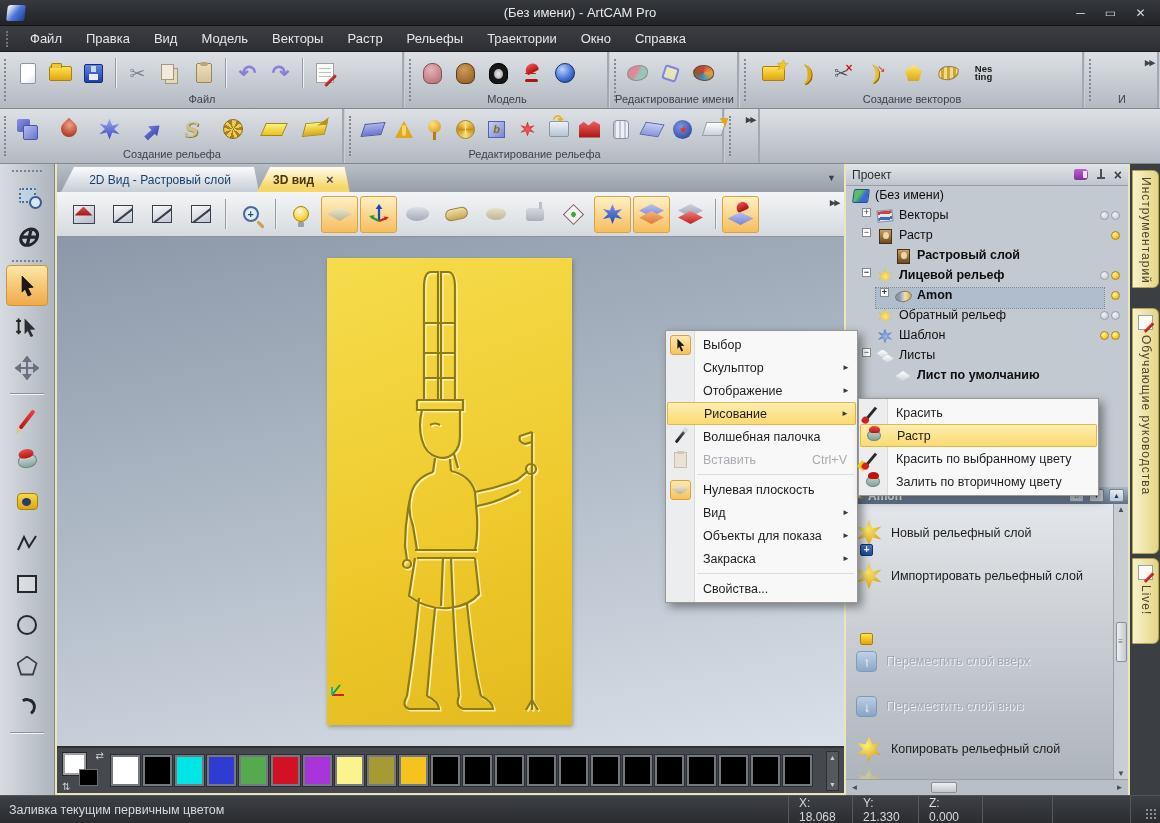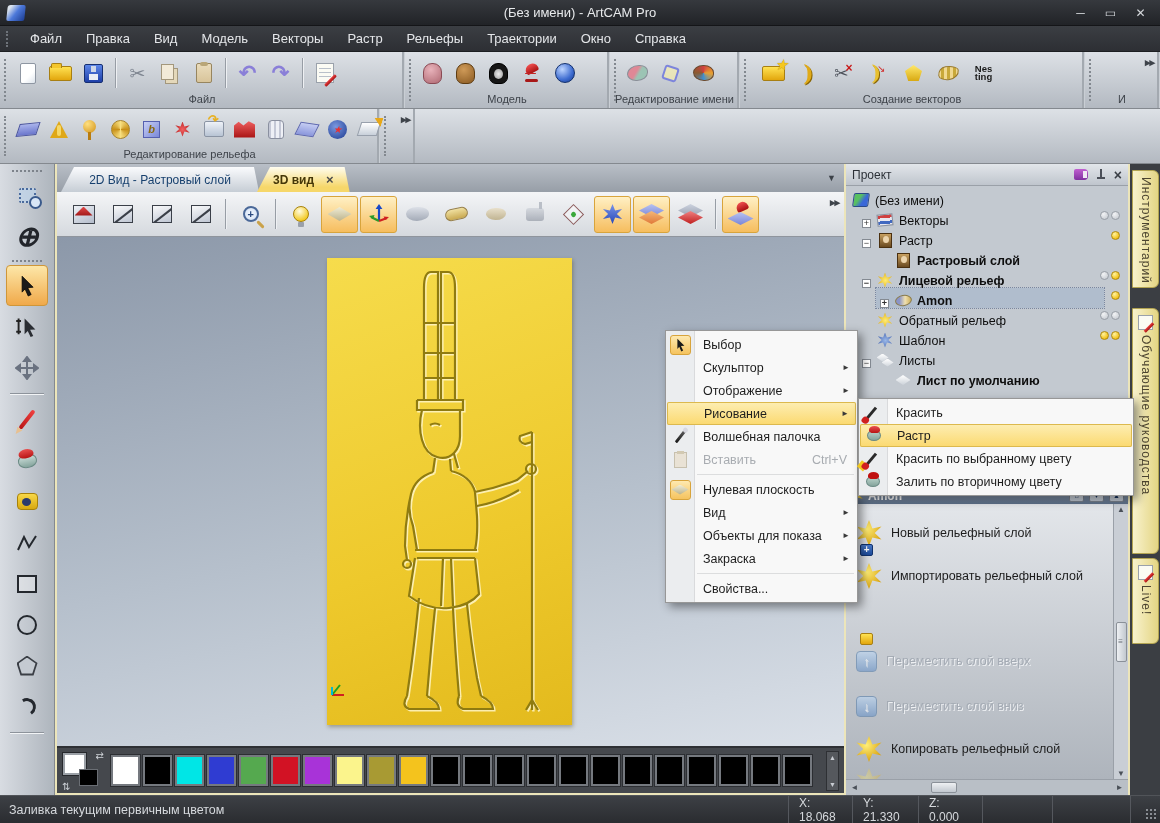--- a/index.html
+++ b/index.html
@@ -188,21 +188,21 @@
 #rightpanel{position:absolute;top:164px;left:846px;width:284px;height:631px;background:#c3c9d0;border-right:2px solid #ece5ba}
 #pheader{height:22px;background:linear-gradient(#e2e6ea,#bfc5cd);border-bottom:1px solid #9aa0a8;display:flex;align-items:center;padding:0 6px;font-size:12px;color:#2c3138}
 #pheader .sp{flex:1}
 .p-book{width:14px;height:11px;background:linear-gradient(#c060d0,#8030a0);border-radius:2px 4px 4px 2px;position:relative;margin-right:7px}
 .p-book::after{content:"";position:absolute;right:1px;top:2px;width:4px;height:7px;background:#f0e8f4}
 .p-pin{width:12px;height:12px;position:relative;margin-right:7px}
 .p-pin::before{content:"";position:absolute;left:5px;top:0;width:2px;height:8px;background:#4a4f58}
 .p-pin::after{content:"";position:absolute;left:2px;top:8px;width:8px;height:2px;background:#4a4f58}
 .p-close{font-size:14px;color:#3a3f46;font-weight:bold;line-height:12px}
 #tree{position:absolute;top:24px;left:0;right:0}
-.trow{height:20px;display:flex;align-items:flex-end;position:relative;font-size:12.5px;color:#0e0e0e}
+.trow{height:20px;display:flex;align-items:flex-start;position:relative;font-size:12.5px;color:#0e0e0e}
 .trow.b{font-weight:bold}
 .trow.sel::after{content:"";position:absolute;left:30px;right:24px;top:0;bottom:0;background:rgba(140,165,200,.35);outline:1px dotted #7a87a0;z-index:0}
 .trow>*{position:relative;z-index:1}
 .exp{width:9px;height:9px;border:1px solid #848a92;background:#fff;font-size:9px;line-height:7px;text-align:center;color:#333;margin-right:5px;flex:0 0 auto}
 .ticon{width:18px;height:16px;margin-right:5px;display:flex;align-items:center;justify-content:center;flex:0 0 auto}
 .bulbs{position:absolute;right:8px;top:3px;display:flex;gap:2px;z-index:1}
 .bulb{width:9px;height:9px;border-radius:50%}
 .bulb.on{background:radial-gradient(circle at 35% 30%,#fff3a0,#f2c21c 70%,#c89410);border:1px solid #ae8a12}
 .bulb.off{background:radial-gradient(circle at 35% 30%,#f2f3f5,#c0c5cc);border:1px solid #989ea6}
 .t-artcam{width:16px;height:14px;background:linear-gradient(120deg,#58c060 35%,#3a68d8 65%);border-radius:2px;transform:skewX(-8deg);border:1px solid #2a4a88}
@@ -249,21 +249,21 @@
 #statusbar{position:absolute;bottom:0;left:0;right:0;height:28px;background:linear-gradient(#3d4045,#2a2c30);color:#d6d9dd;font-size:12.5px;display:flex;align-items:stretch;border-top:1px solid #515459}
 #statusmsg{flex:1;display:flex;align-items:center;padding-left:9px}
 .scell{border-left:1px solid #55585e;display:flex;align-items:center;padding:0 10px;font-size:12px}
 .scell.w1{width:64px}.scell.w2{width:66px}.scell.w3{width:64px}.scell.e1{width:70px}.scell.e2{width:78px}
 #grip{width:30px;display:flex;align-items:flex-end;justify-content:flex-end;padding:0 4px 4px 0;border-left:1px solid #55585e}
 #grip i{width:11px;height:11px;background-image:radial-gradient(#8a8e94 1px,transparent 1.2px);background-size:4px 4px}
 
 .menu{position:absolute;background:#f8f8f8;border:1px solid #979797;box-shadow:4px 4px 9px rgba(0,0,0,.42);padding:2px 0;z-index:40}
 .menu::before{content:"";position:absolute;left:0;top:0;bottom:0;width:28px;background:#ebedef;border-right:1px solid #d9dadc}
 #ctx{left:665px;top:330px;width:193px}
-#sub{left:858px;top:398px;width:276px;z-index:45}
+#sub{left:858px;top:398px;width:241px;z-index:45}
 .ci{height:23px;display:flex;align-items:center;position:relative;font-size:12.5px;color:#1d1d1d}
 .ci .icn{position:absolute;left:0;width:28px;height:23px;display:flex;align-items:center;justify-content:center}
 .ci .lbl{margin-left:37px;white-space:nowrap}
 .ci .arrow{position:absolute;right:7px;font-size:8px;color:#3a3a3a}
 .ci .sc{position:absolute;right:10px;color:#a8acb1}
 .ci.hl{background:linear-gradient(#fdeeb4,#fbd96f);box-shadow:inset 0 0 0 1px #dcb94e;border-radius:2px;margin:0 1px}
 .ci.dis{color:#a8acb1}
 .csep{height:1px;background:#dcddde;margin:3px 3px 3px 31px}
 .iconbox{width:21px;height:20px;border-radius:3px;display:flex;align-items:center;justify-content:center}
 .iconbox.on{background:linear-gradient(#fee9b0,#f5c35e);border:1px solid #d8a43c}
@@ -392,20 +392,47 @@
     <div class="glabel">Создание векторов</div>
   </div>
   <div class="grp" style="width:75px">
     <span class="ovf">▸▸</span>
     <div class="icons"></div>
     <div class="glabel">И</div>
   </div>
 </div>
 
 <div id="tb2" class="tbrow">
+  <div class="grp" style="width:345px">
+    <div class="icons" style="gap:10px">
+      <span class="ib">
+          <i class="i-sqpair"></i>
+        </span>
+      <span class="ib">
+          <i class="i-tear"></i>
+        </span>
+      <span class="ib">
+          <i class="i-bstar star6"></i>
+        </span>
+      <span class="ib">
+          <i class="i-extr"></i>
+        </span>
+      <span class="ib g g-s"></span>
+      <span class="ib">
+          <i class="i-weave"></i>
+        </span>
+      <span class="ib">
+          <i class="i-ypl"></i>
+        </span>
+      <span class="ib">
+          <i class="i-yfold"></i>
+        </span>
+    </div>
+    <div class="glabel">Создание рельефа</div>
+  </div>
   <div class="grp" style="width:380px">
     <div class="icons" style="gap:0px">
       <span class="ib">
           <i class="i-dmdpl"></i>
         </span>
       <span class="ib">
           <i class="i-gspike"></i>
         </span>
       <span class="ib">
           <i class="i-gpin"></i>

